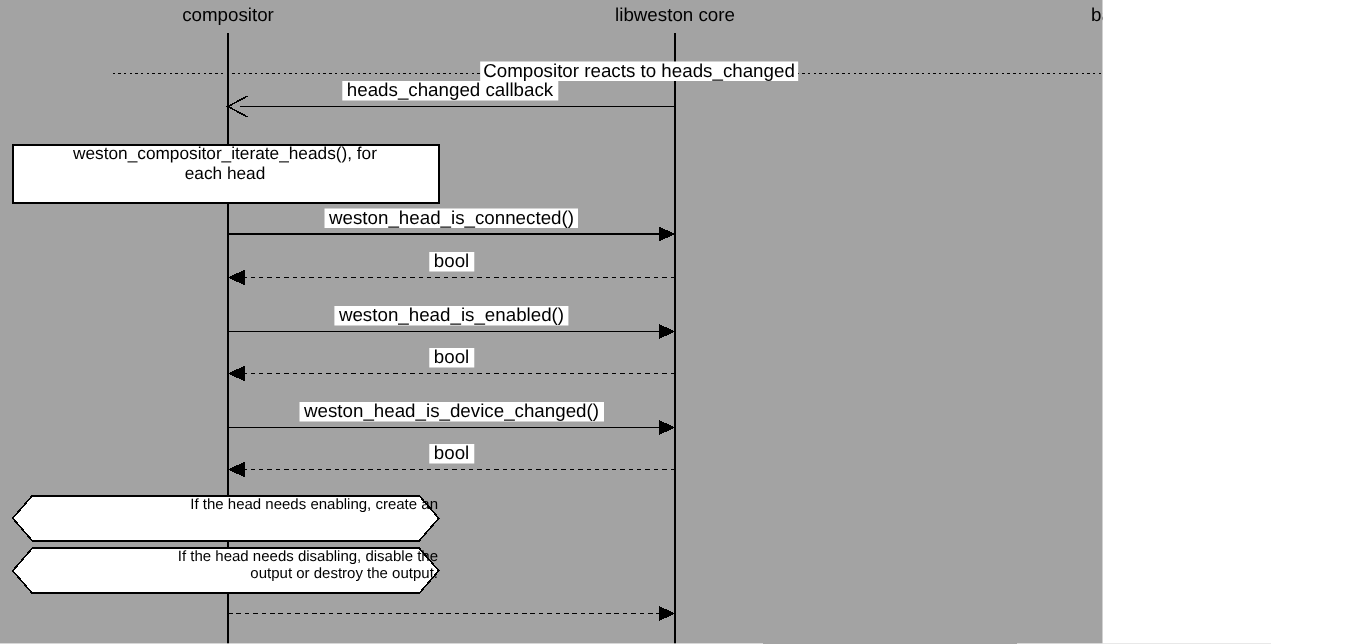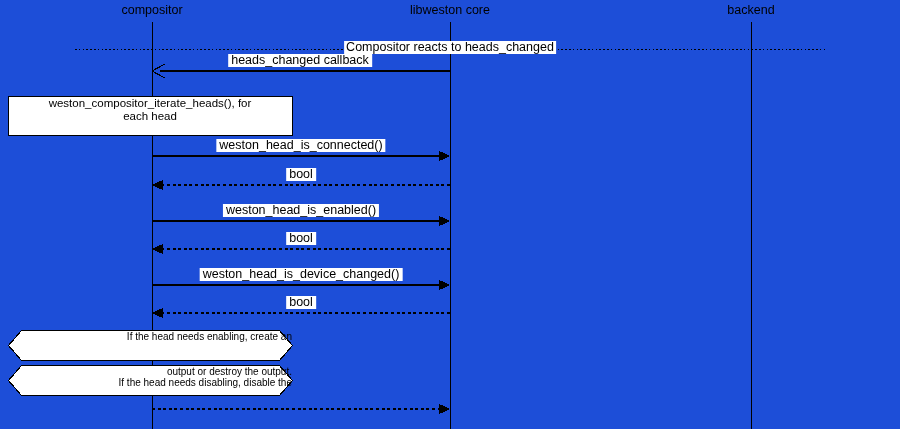--- a/index.html
+++ b/index.html
@@ -7,23 +7,23 @@
     margin: 0;
     padding: 0;
     background: #ffffff;
   }
   body {
     font-family: "Liberation Sans", "DejaVu Sans", sans-serif;
     color: #000000;
   }
   #diagram-root {
     position: relative;
-    width: 900px;
+    width: 735px;
     height: 429px;
-    background: #1d4ed8;
+    background: #a3a3a3;
     overflow: hidden;
   }
   svg.diagram-canvas {
     position: absolute;
     left: 0;
     top: 0;
     width: 900px;
     height: 429px;
     display: block;
     shape-rendering: crispEdges;
@@ -155,34 +155,34 @@
       </g>
       <rect x="8.5" y="96.5" width="284" height="39" class="note-box"></rect>
       <polygon points="21.5,330.5 279.5,330.5 292.5,345.5 279.5,360.5 21.5,360.5 8.5,345.5" class="cond-box"></polygon>
       <polygon points="21.5,365.5 279.5,365.5 292.5,380.5 279.5,395.5 21.5,395.5 8.5,380.5" class="cond-box"></polygon>
     </svg>
 
   <div id="text-layer">
       <div class="lbl participant-label" style="left: 152px; top: 4px;">compositor</div>
       <div class="lbl participant-label" style="left: 450px; top: 4px;">libweston core</div>
       <div class="lbl participant-label" style="left: 751px; top: 4px;">backend</div>
-      <div class="lbl divider-label" style="left: 450px; top: 41px;">Compositor reacts to heads_changed</div>
+      <div class="lbl divider-label" style="left: 426px; top: 41px;">Compositor reacts to heads_changed</div>
       <div class="lbl message-label" style="left: 300px; top: 54px;">heads_changed callback</div>
       <div class="lbl message-label" style="left: 301px; top: 139px;">weston_head_is_connected()</div>
       <div class="lbl message-label" style="left: 301px; top: 168px;">bool</div>
       <div class="lbl message-label" style="left: 301px; top: 204px;">weston_head_is_enabled()</div>
       <div class="lbl message-label" style="left: 301px; top: 232px;">bool</div>
       <div class="lbl message-label" style="left: 301px; top: 268px;">weston_head_is_device_changed()</div>
       <div class="lbl message-label" style="left: 301px; top: 296px;">bool</div>
       <div class="note-text" style="left: 8px; top: 97px; width: 284px;">
         <div>weston_compositor_iterate_heads(), for</div>
         <div>each head</div>
       </div>
       <div class="cond-text" style="left: 8px; top: 331px; width: 284px;">
         <div>If the head needs enabling, create an</div>
       </div>
       <div class="cond-text" style="left: 8px; top: 366px; width: 284px;">
+        <div>If the head needs disabling, disable the</div>
         <div>output or destroy the output.</div>
-        <div>If the head needs disabling, disable the</div>
       </div>
     </div>
 
 </div>
 
 </body></html>

